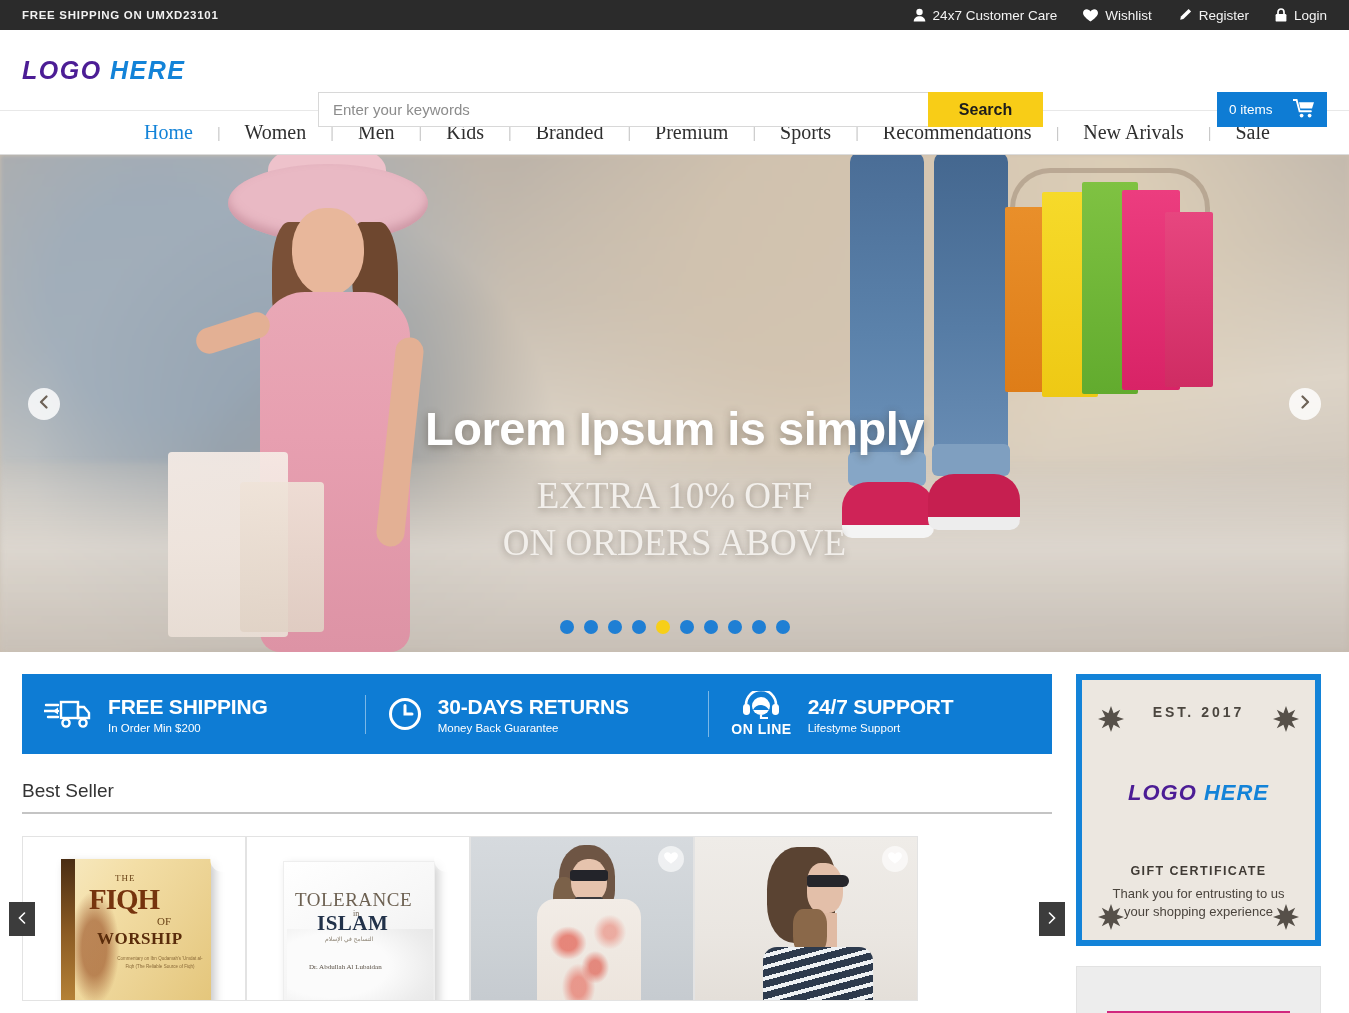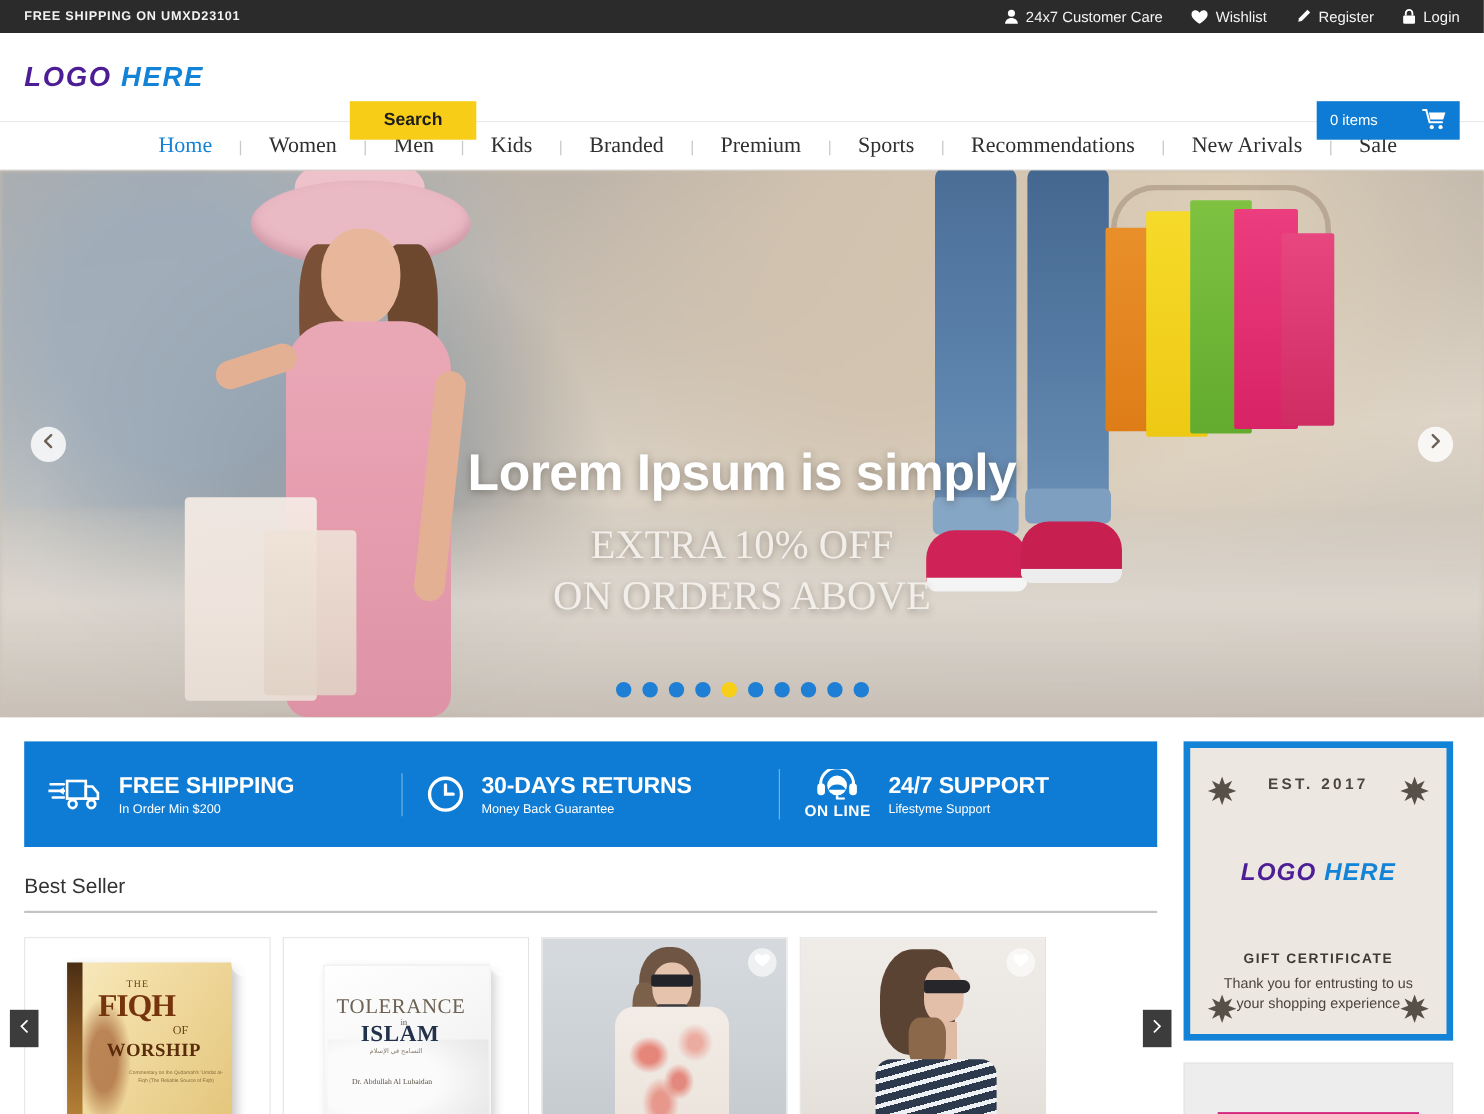--- a/index.html
+++ b/index.html
@@ -53,21 +53,21 @@
   }
   .search-input::placeholder { color: #8c8c8c; }
   .search-btn {
     width: 115px; height: 35px; border: none; background: #f8cd17;
     font-size: 16px; font-weight: bold; color: #1c1c1c; cursor: pointer;
     font-family: "Liberation Sans", sans-serif;
   }
 
   .cart-btn {
     position: absolute; right: 22px; top: 62px;
-    height: 35px; width: 130px; background: #0e7cd4; color: #fff;
+    height: 35px; width: 110px; background: #0e7cd4; color: #fff;
     display: flex; align-items: center; justify-content: space-between;
     padding: 0 12px; cursor: pointer; border: none;
     font-family: "Liberation Sans", sans-serif;
   }
   .cart-count { font-size: 13.5px; }
 
   
   .nav {
     height: 45px; border-top: 1px solid #e8e8e8; border-bottom: 1px solid #dcdcdc;
     display: flex; align-items: center; padding-left: 120px;
@@ -210,39 +210,39 @@
   }
   .dot { width: 14px; height: 14px; border-radius: 50%; background: #1f7fd4; cursor: pointer; }
   .dot.active { background: #f7cf18; }
 
   
   .lower { display: flex; padding: 22px 22px 0 22px; gap: 24px; }
   .lower-main { width: 1030px; }
   .lower-side { width: 245px; }
 
   .features {
-    height: 96px; background: #0e7cd4; display: flex; align-items: center;
+    height: 80px; background: #0e7cd4; display: flex; align-items: center;
   }
   .feature {
     flex: 1; display: flex; align-items: center; gap: 16px;
     padding-left: 22px; color: #fff;
   }
   .feature + .feature { border-left: 1px solid rgba(255,255,255,.45); }
   .feature-icon { flex: 0 0 auto; display: flex; flex-direction: column; align-items: center; }
   .feature-online { font-size: 14px; font-weight: bold; letter-spacing: .5px; margin-top: 2px; }
   .feature-title { font-size: 21px; font-weight: bold; letter-spacing: -.2px; }
   .feature-desc { font-size: 11.5px; margin-top: 3px; }
 
   .section-head {
     margin-top: 26px; padding-bottom: 10px; border-bottom: 2px solid #c4c4c4;
   }
   .section-title { font-size: 19px; color: #333; font-weight: normal; }
 
   .products {
-    margin-top: 22px; display: flex; gap: 11px; position: relative;
+    margin-top: 22px; display: flex; position: relative;
   }
   .pcard {
     width: 224px; height: 165px; background: #fff;
     border: 1px solid #e3e3e3; position: relative; overflow: hidden;
     cursor: pointer;
   }
   .wish {
     position: absolute; right: 9px; top: 9px; width: 26px; height: 26px;
     border-radius: 50%; background: rgba(255,255,255,.62);
     display: flex; align-items: center; justify-content: center;
@@ -407,20 +407,21 @@
   </div>
 </div>
 
 <div class="header">
   <div class="logo">
     <span class="logo-a">LOGO</span>
     <span class="logo-b">HERE</span>
   </div>
 
   <div class="searchwrap">
+    <input class="search-input" type="text" placeholder="Enter your keywords" style="">
     <button class="search-btn">Search</button>
   </div>
 
   <button class="cart-btn">
     <span class="cart-count">0 items</span>
     <span>
       <svg width="22" height="19" viewBox="0 0 22 19">
           <path d="M0 1h3.6l3 11.2h11.3" stroke="#fff" stroke-width="1.9" fill="none" stroke-linecap="round"></path>
           <path d="M6 3.2h15l-2 6.4H7.4z" fill="#fff"></path>
           <circle cx="8.6" cy="16.6" r="1.9" fill="#fff"></circle>

